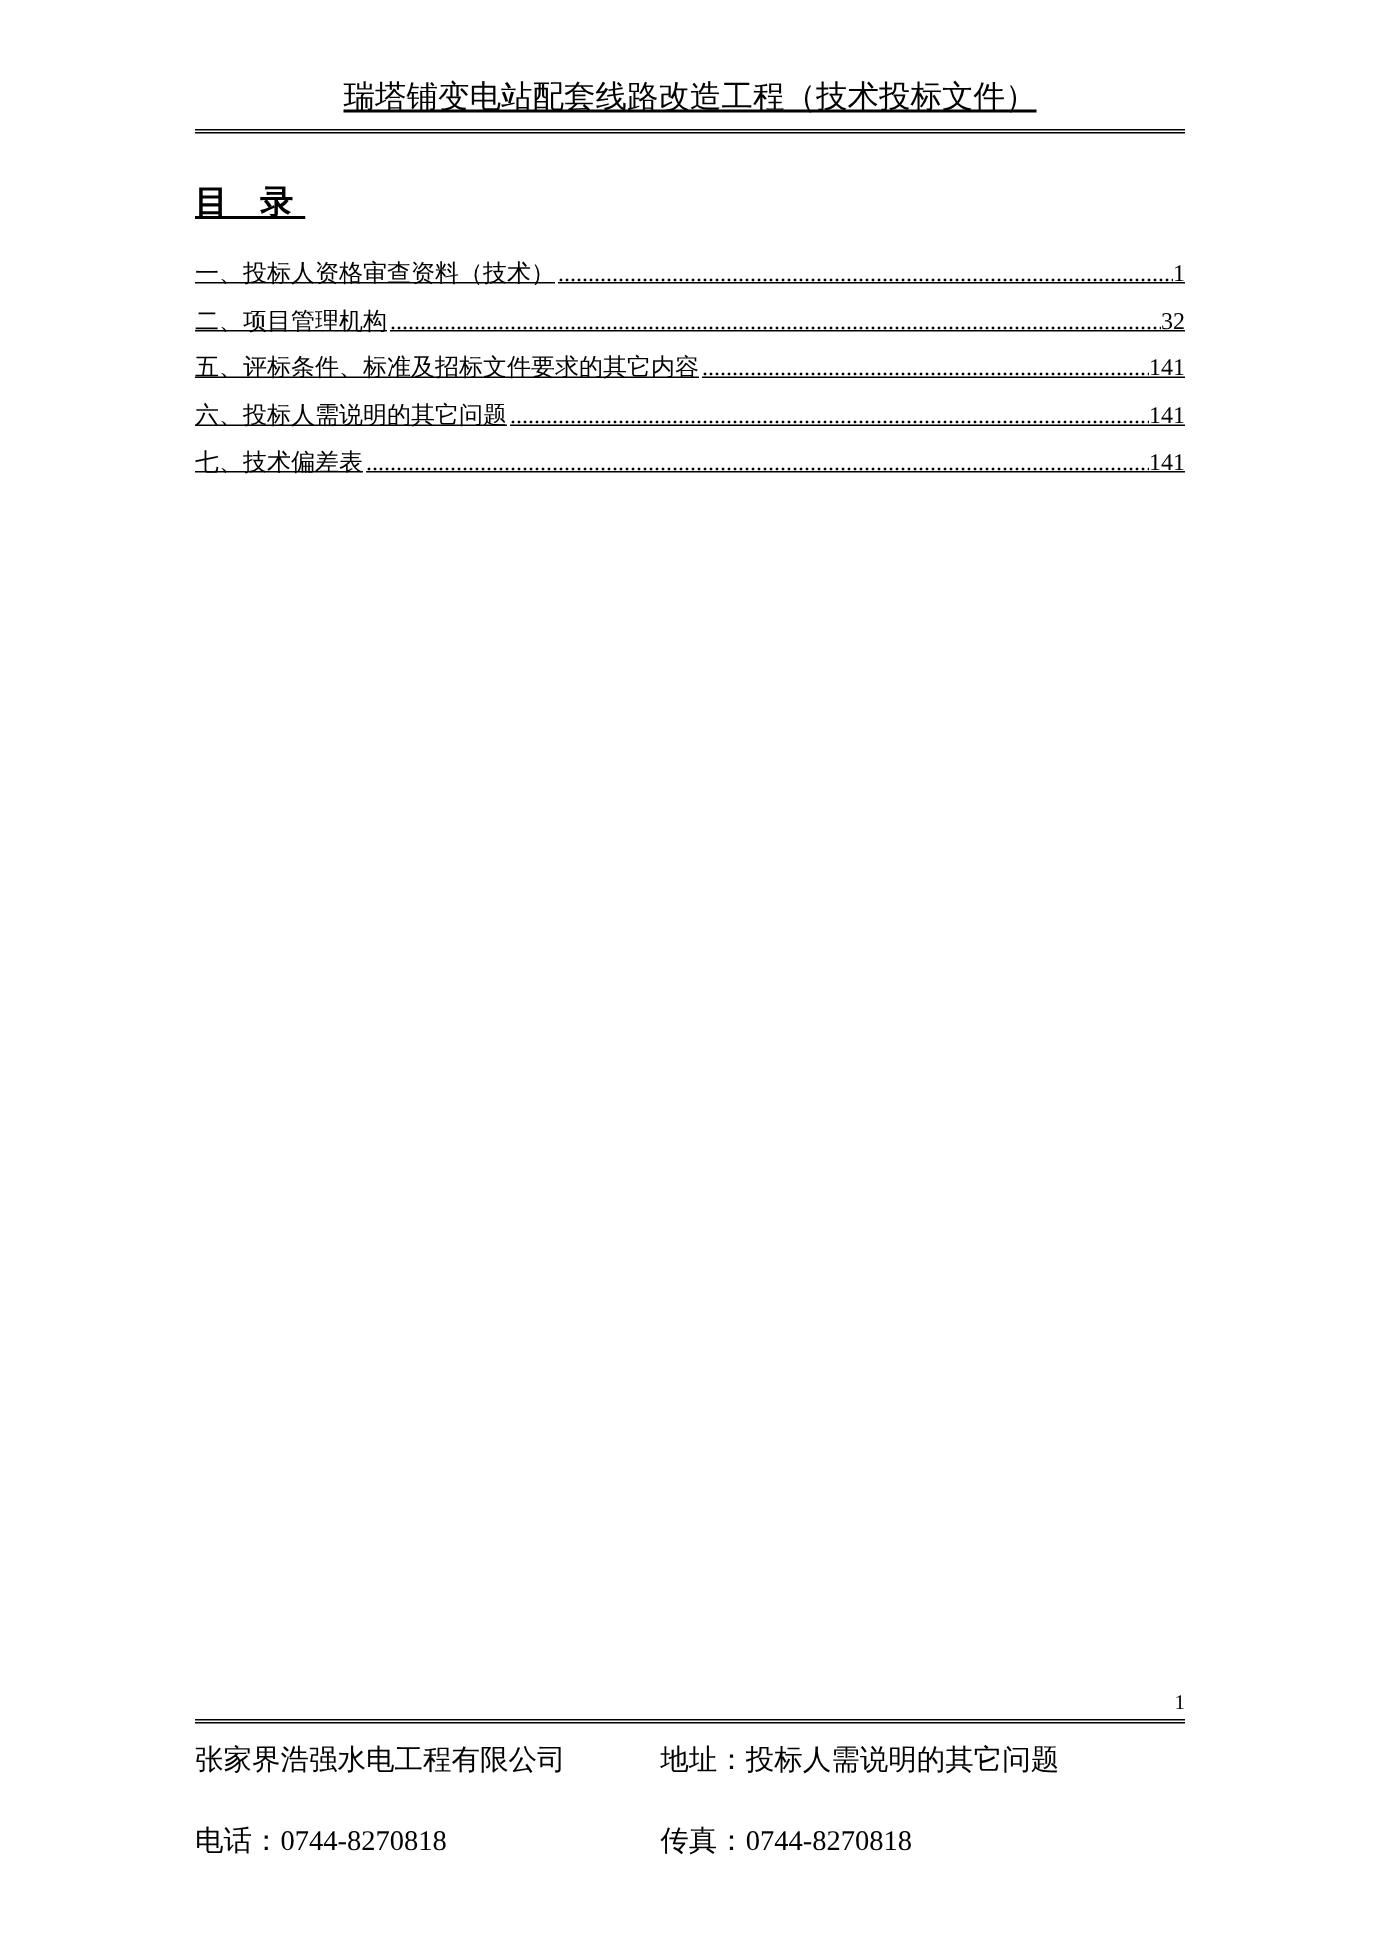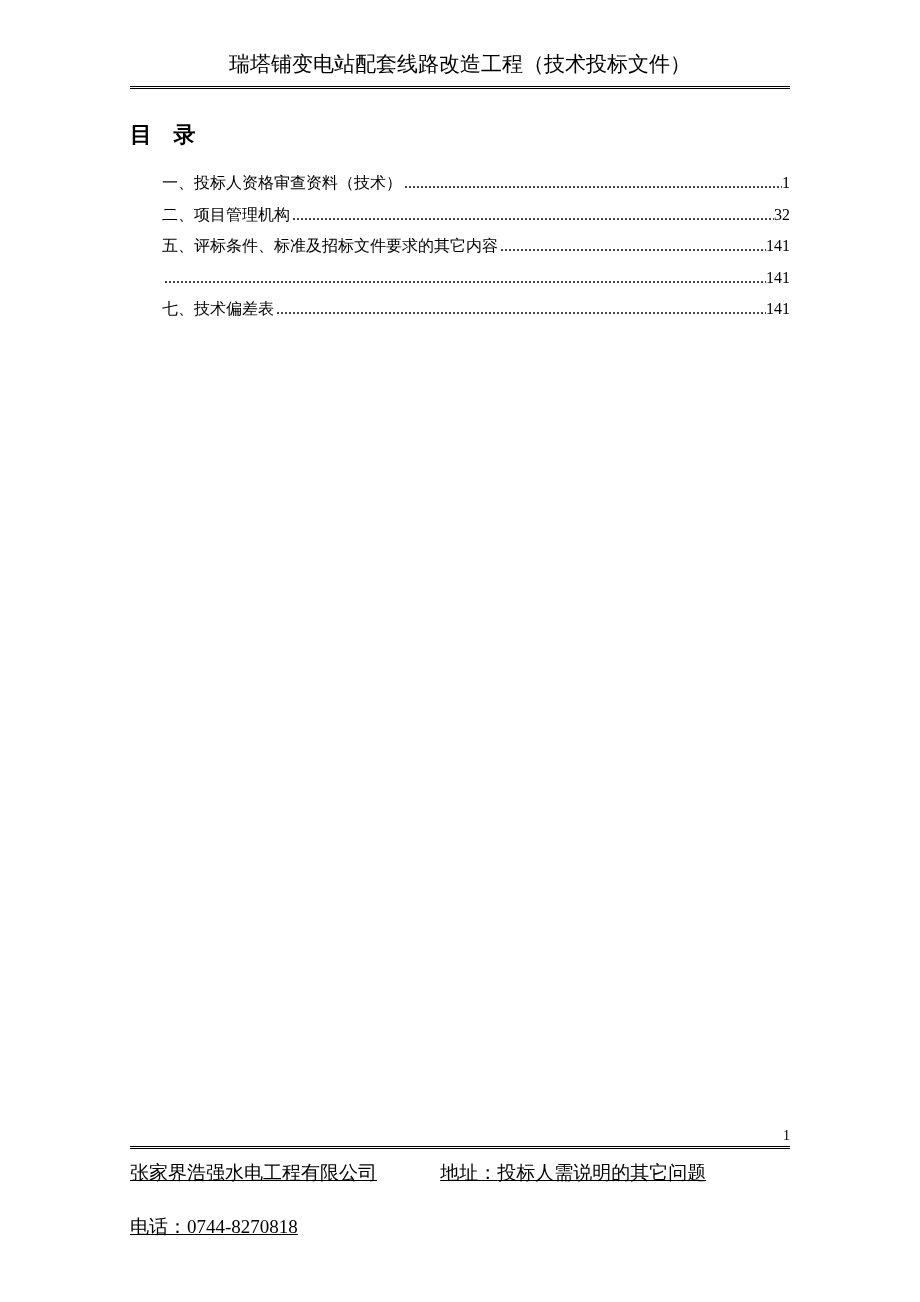--- a/index.html
+++ b/index.html
@@ -10,20 +10,21 @@
     body {
       width: 920px;
       height: 1302px;
       background: #ffffff;
       font-family: "SimSun", "宋体", serif;
       position: relative;
       color: #000;
     }
     .page {
       padding: 50px 130px 0 130px;
+      text-decoration: underline;
     }
     .header-title {
       text-align: center;
       font-size: 21px;
       font-family: "SimSun", "宋体", serif;
       margin-bottom: 8px;
       letter-spacing: 0px;
     }
     .header-rule {
       border: none;
@@ -40,21 +41,20 @@
     }
     .toc-list {
       font-size: 16px;
       font-family: "KaiTi", "楷体", serif;
     }
     .toc-item {
       display: flex;
       align-items: flex-end;
       margin-bottom: 6px;
       line-height: 1.6;
-      margin-left: 32px;
     }
     .toc-label {
       white-space: nowrap;
       flex-shrink: 0;
     }
     .toc-dots {
       flex: 1;
       overflow: hidden;
       white-space: nowrap;
       letter-spacing: 0px;
@@ -83,21 +83,20 @@
       border-top: 3px double #000;
       height: 4px;
     }
     .footer {
       position: absolute;
       left: 130px;
       right: 130px;
       top: 1160px;
       font-size: 19px;
       font-family: "SimSun", "宋体", serif;
-      text-decoration: underline;
     }
     .footer-row {
       display: flex;
       margin-bottom: 28px;
     }
     .footer-left {
       flex: 0 0 47%;
     }
     .footer-right {
       flex: 1;
@@ -122,20 +121,21 @@
       <span class="toc-label">二、项目管理机构</span>
       <span class="toc-dots"></span>
       <span class="toc-page">32</span>
     </div>
     <div class="toc-item">
       <span class="toc-label">五、评标条件、标准及招标文件要求的其它内容</span>
       <span class="toc-dots"></span>
       <span class="toc-page">141</span>
     </div>
     <div class="toc-item">
+      <span class="toc-label">六、投标人需说明的其它问题</span>
       <span class="toc-dots"></span>
       <span class="toc-page">141</span>
     </div>
     <div class="toc-item">
       <span class="toc-label">七、技术偏差表</span>
       <span class="toc-dots"></span>
       <span class="toc-page">141</span>
     </div>
   </div>
 </div>
@@ -144,14 +144,15 @@
 
 <hr class="footer-rule">
 
 <div class="footer">
   <div class="footer-row">
     <div class="footer-left">张家界浩强水电工程有限公司</div>
     <div class="footer-right"><span>地址：</span><span>投标人需说明的其它问题</span></div>
   </div>
   <div class="footer-row">
     <div class="footer-left"><span>电话：</span><span>0744-8270818</span></div>
+    <div class="footer-right"><span>传真：</span><span>0744-8270818</span></div>
   </div>
 </div>
 
 </body></html>

